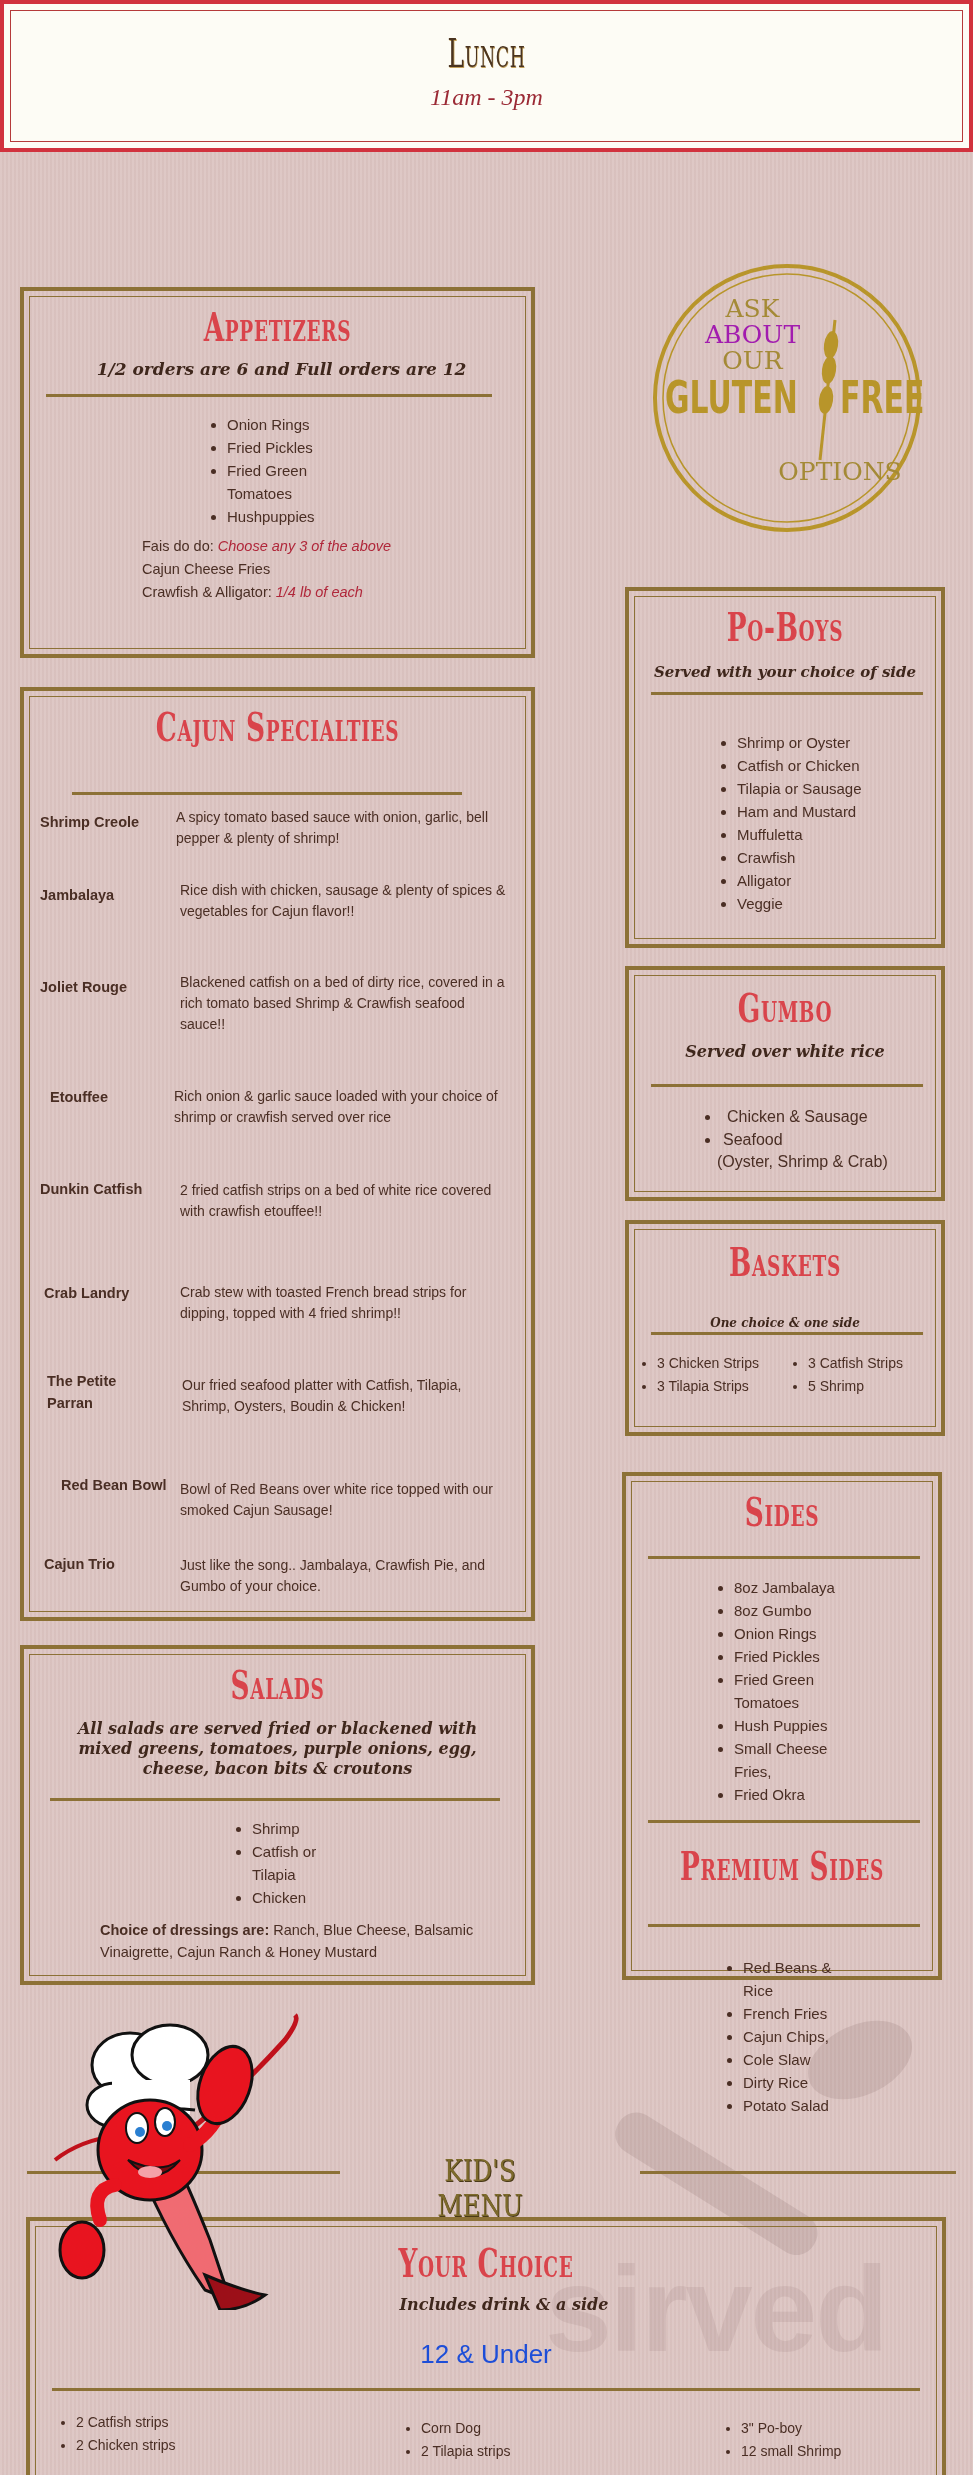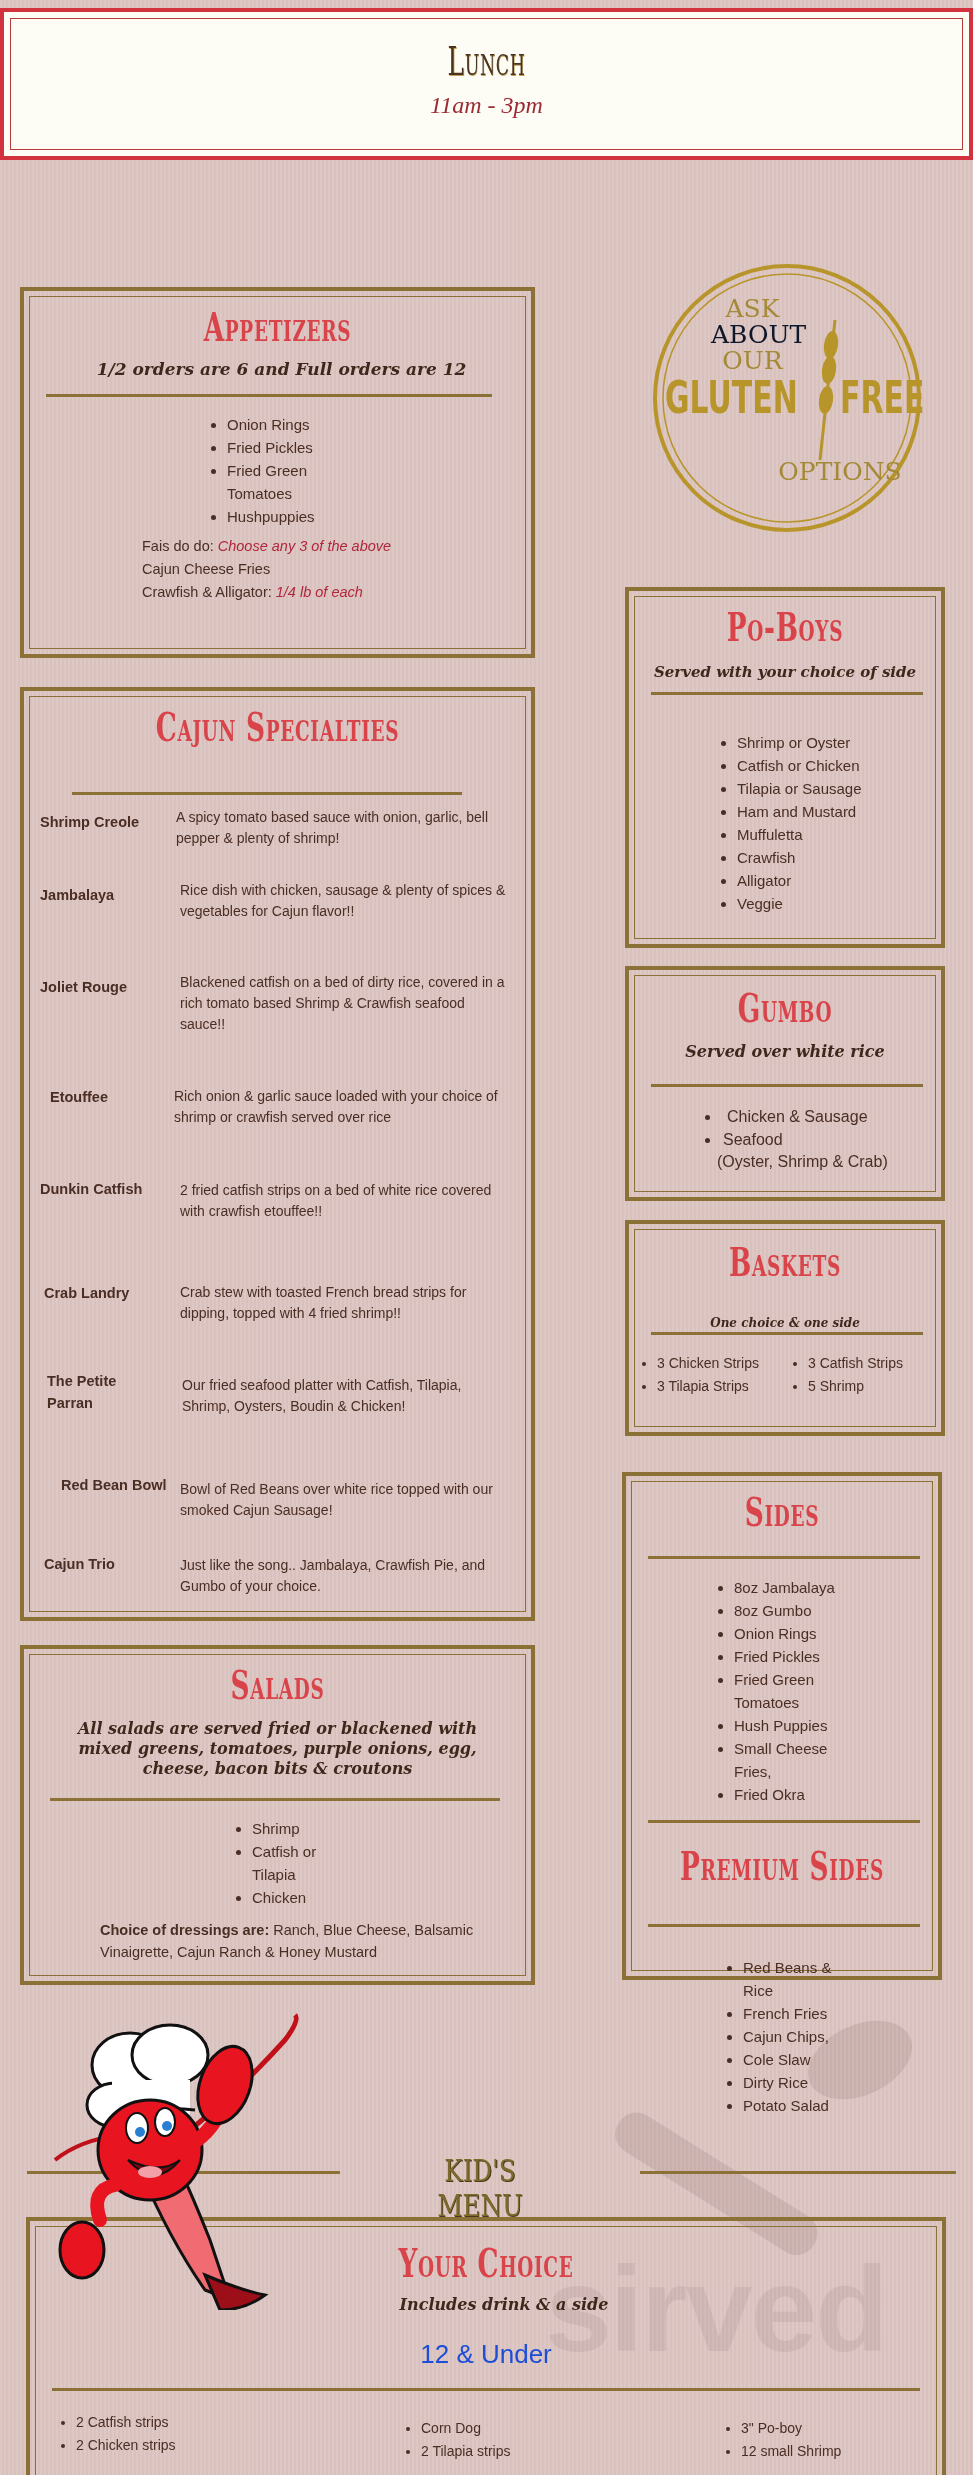--- a/index.html
+++ b/index.html
@@ -11,21 +11,20 @@
     font-family: "Liberation Sans", sans-serif;
     color: #4a2e24;
   }
   .abs { position: absolute; }
 
   
   .header {
     left: 0; top: 0; width: 973px; height: 152px;
     background: #fdfcf5;
     border: 4px solid #d1323e;
-    margin-top: 8px;
   }
   .header-inner {
     position: absolute; left: 6px; top: 6px; right: 6px; bottom: 6px;
     border: 1px solid #b53a3a;
   }
   .header-title {
     position: absolute; left: 0; right: 0; top: 26px; text-align: center;
     font-family: "DejaVu Serif", serif; font-size: 40px; letter-spacing: 1px;
     color: #4a3420; transform: scaleX(0.62); transform-origin: center;
     text-shadow: 1px 1px 0 #c4a15a; font-variant: small-caps;
@@ -124,21 +123,21 @@
     <circle cx="142" cy="148" r="132" fill="none" stroke="#b8952a" stroke-width="4"></circle>
     <circle cx="142" cy="148" r="124" fill="none" stroke="#b8952a" stroke-width="1.5"></circle>
     <g>
       <line x1="175" y1="210" x2="190" y2="70" stroke="#b8952a" stroke-width="3"></line>
       <ellipse cx="186" cy="95" rx="7" ry="14" fill="#b8952a" transform="rotate(8 186 95)"></ellipse>
       <ellipse cx="184" cy="120" rx="7" ry="14" fill="#b8952a" transform="rotate(8 184 120)"></ellipse>
       <ellipse cx="181" cy="150" rx="7" ry="14" fill="#b8952a" transform="rotate(8 181 150)"></ellipse>
     </g>
   </svg>
   <div class="abs" style="left:60px; top:44px; width:95px; text-align:center; font-family:'DejaVu Serif',serif; font-size:25px; color:#a48a36;">ASK</div>
-  <div class="abs" style="left:66px; top:70px; width:105px; font-family:'DejaVu Serif',serif; font-size:25px; color:#0f172a;">ABOUT</div>
+  <div class="abs" style="left:55px; top:70px; width:105px; text-align:center; font-family:'DejaVu Serif',serif; font-size:25px; color:#a21caf;">ABOUT</div>
   <div class="abs" style="left:60px; top:96px; width:95px; text-align:center; font-family:'DejaVu Serif',serif; font-size:25px; color:#a48a36;">OUR</div>
   <div class="abs" style="left:20px; top:122px; width:150px; font-family:'DejaVu Sans',sans-serif; font-weight:bold; font-size:44px; color:#b8952a; transform:scaleX(0.68); transform-origin:left;">GLUTEN</div>
   <div class="abs" style="left:195px; top:122px; width:100px; font-family:'DejaVu Sans',sans-serif; font-weight:bold; font-size:44px; color:#b8952a; transform:scaleX(0.68); transform-origin:left;">FREE</div>
   <div class="abs" style="left:125px; top:207px; width:140px; text-align:center; font-family:'DejaVu Serif',serif; font-size:25px; color:#a48a36;">OPTIONS</div>
 </div>
 
 <div class="box abs" style="left:20px; top:687px; width:515px; height:934px;">
   <div class="box-inner"></div>
   <div class="sec-title" style="top:12px; font-size:40px;">Cajun Specialties</div>
   <div class="rule" style="left:48px; width:390px; top:101px;"></div>

